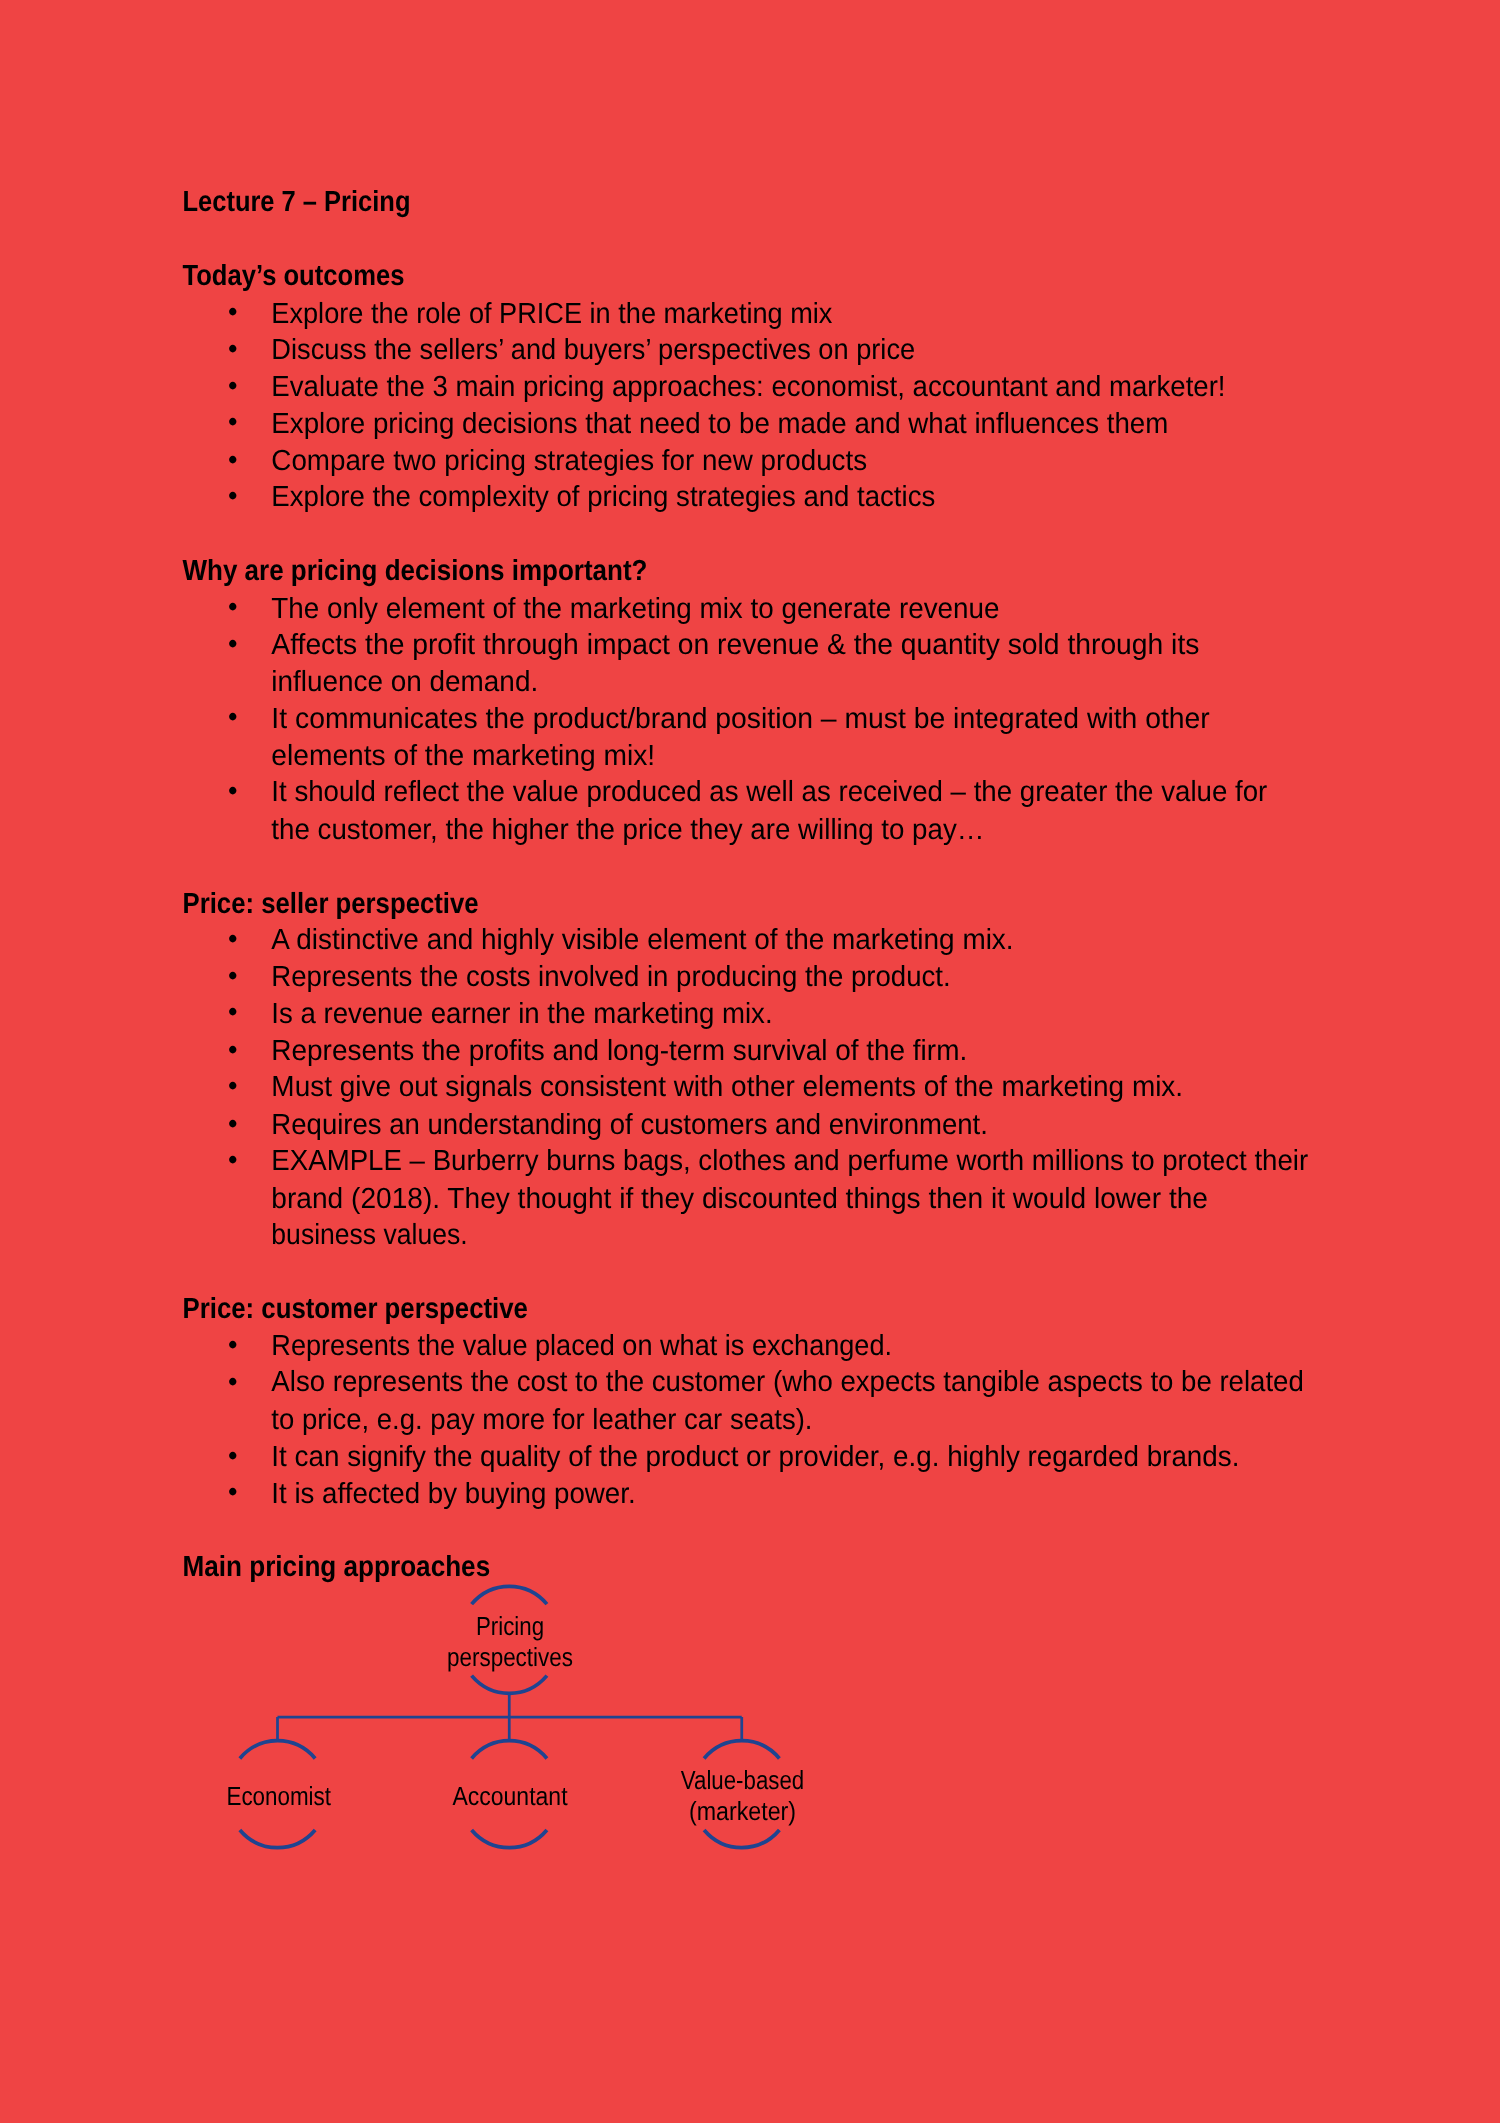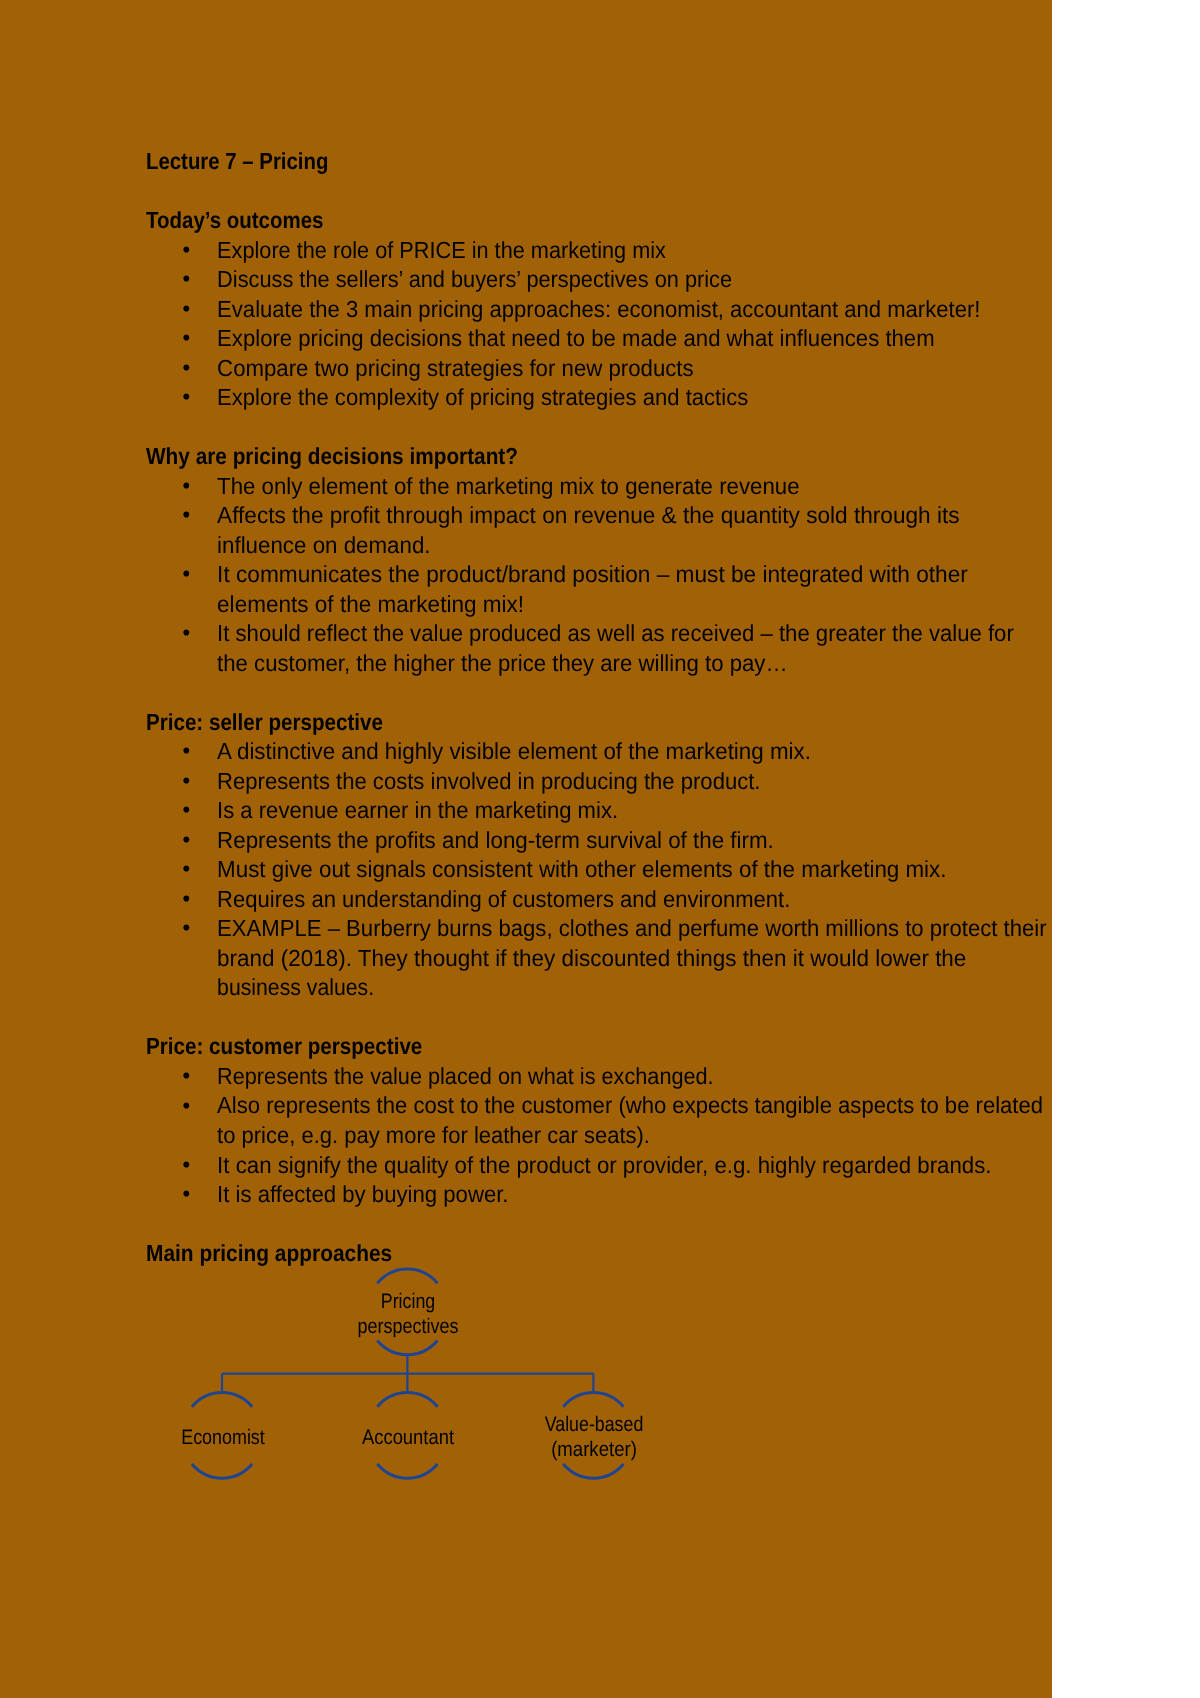--- a/index.html
+++ b/index.html
@@ -1,19 +1,19 @@
 <!DOCTYPE html>
 <html><head>
 <meta charset="utf-8">
 <style>
   html,body{margin:0;padding:0;background:#ffffff;}
   body{width:1200px;height:1698px;overflow:hidden;
        font-family:"Liberation Sans",sans-serif;color:#000000;
        -webkit-font-smoothing:antialiased;text-rendering:geometricPrecision;}
-  .page{position:relative;width:1052px;height:1698px;background:#a16207;overflow:hidden;}
+  .page{position:relative;width:1200px;height:1698px;background:#ef4444;overflow:hidden;}
   .doc{position:absolute;left:146px;top:146.98px;width:1000px;
        transform:scaleX(0.9606);transform-origin:0 0;
        font-size:23.25px;line-height:29.517px;}
   .title,.heading{font-weight:bold;white-space:pre;display:inline-block;
                   transform-origin:0 0;}
   .blank{height:29.517px;}
   .bullets{margin:0;padding:0;list-style:none;}
   .bullet{position:relative;padding-left:74.38px;}
   .bullet .glyph{position:absolute;left:37.91px;top:-0.9px;font-size:22.6px;line-height:29.517px;}
   .bline{white-space:pre;transform-origin:0 0;}

